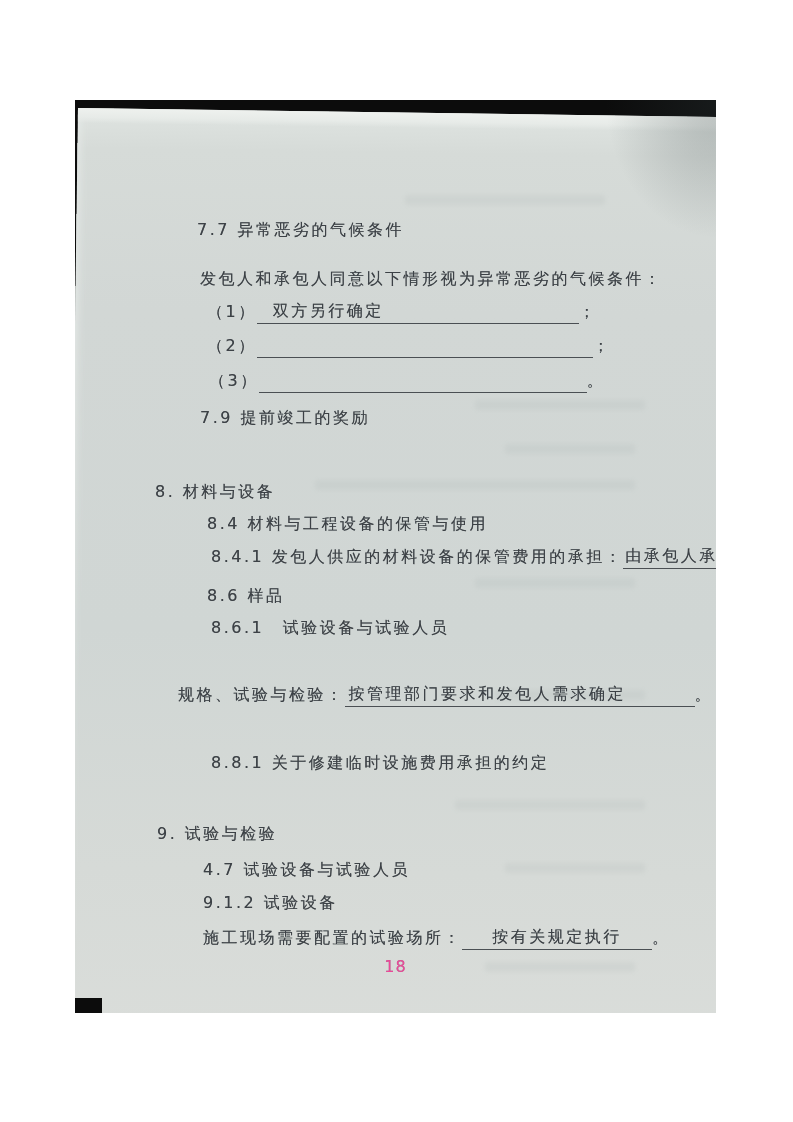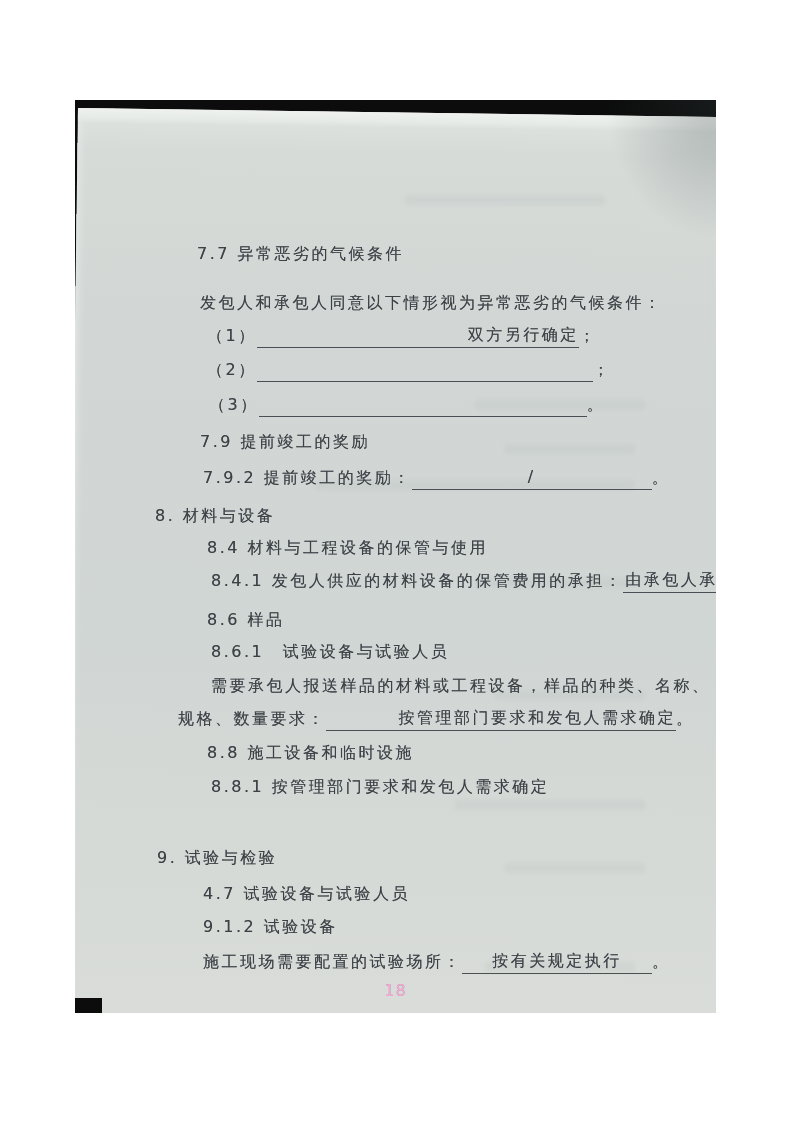--- a/index.html
+++ b/index.html
@@ -25,37 +25,36 @@
     position:absolute;right:0;top:0;width:120px;height:150px;
     background:radial-gradient(ellipse at 100% 0%,rgba(52,64,66,0.28) 0,rgba(52,64,66,0) 65%);
   }
   .notch{
     position:absolute;left:0;bottom:0;width:27px;height:15px;background:#0c0c0c;z-index:6;
   }
   .content{
     position:absolute;left:0;top:0;width:100%;height:100%;z-index:4;
     color:#3c4146;font-size:16px;letter-spacing:2.5px;line-height:24px;
     text-shadow:0 0 0.6px rgba(60,65,70,0.55);
-    margin-top:24px;
   }
   .line{position:absolute;white-space:nowrap;}
   .u{
     display:inline-block;border-bottom:1.6px solid #4a4f53;vertical-align:bottom;
-    min-height:22px;box-sizing:border-box;text-align:right;
+    min-height:22px;box-sizing:border-box;
   }
   .u-item{width:322px;padding-left:16px;}
   .u-blank2{width:336px;}
   .u-blank3{width:328px;}
   .u-center{text-align:center;}
   .u-clause{width:240px;}
   .u-temp{width:152px;}
   .u-test{width:190px;}
   .u-spec{width:350px;padding-left:4px;}
   .u-hug{padding:0 2px;}
-  .pagenum{position:absolute;left:0;top:855px;width:100%;text-align:center;letter-spacing:1px;color:#f9a8d4;}
+  .pagenum{position:absolute;left:0;top:855px;width:100%;text-align:center;letter-spacing:1px;color:#ec4899;}
   .ghost{
     position:absolute;background:#9aa5a4;opacity:0.12;filter:blur(2px);
     border-radius:2px;z-index:2;height:10px;
   }
 </style>
 </head>
 <body>
 
 <div class="photo">
 
@@ -94,23 +93,20 @@
     </div>
 
     <div class="line" style="left:134px;top:269px">
       <span>（3）</span><span class="u u-blank3"><span></span></span><span>。</span>
     </div>
 
     <div class="line" style="left:125px;top:306px">
       <span>7.9 提前竣工的奖励</span>
     </div>
 
-    <div class="line" style="left:128px;top:341px">
-      <span>7.9.2 提前竣工的奖励：</span><span class="u u-clause u-center"><span>/</span></span><span>。</span>
-    </div>
 
     <div class="line" style="left:80px;top:380px">
       <span>8. 材料与设备</span>
     </div>
 
     <div class="line" style="left:132px;top:412px">
       <span>8.4 材料与工程设备的保管与使用</span>
     </div>
 
     <div class="line" style="left:136px;top:444px">
@@ -118,34 +114,28 @@
     </div>
 
     <div class="line" style="left:132px;top:484px">
       <span>8.6 样品</span>
     </div>
 
     <div class="line" style="left:136px;top:516px">
       <span>8.6.1　试验设备与试验人员</span>
     </div>
 
-    <div class="line" style="left:136px;top:550px">
-      <span>需要承包人报送样品的材料或工程设备，样品的种类、名称、</span>
+
+    <div class="line" style="left:103px;top:582px">
+      <span>规格、试验与检验：</span><span class="u u-spec"><span>按管理部门要求和发包人需求确定</span></span><span>。</span>
     </div>
 
-    <div class="line" style="left:103px;top:582px">
-      <span>规格、数量要求：</span><span class="u u-spec"><span>按管理部门要求和发包人需求确定</span></span><span>。</span>
-    </div>
-
-    <div class="line" style="left:132px;top:617px">
-      <span>8.8 施工设备和临时设施</span>
-    </div>
 
     <div class="line" style="left:136px;top:651px">
-      <span>8.8.1 按管理部门要求和发包人需求确定</span>
+      <span>8.8.1 关于修建临时设施费用承担的约定</span>
     </div>
 
 
     <div class="line" style="left:82px;top:722px">
       <span>9. 试验与检验</span>
     </div>
 
     <div class="line" style="left:128px;top:758px">
       <span>4.7 试验设备与试验人员</span>
     </div>

